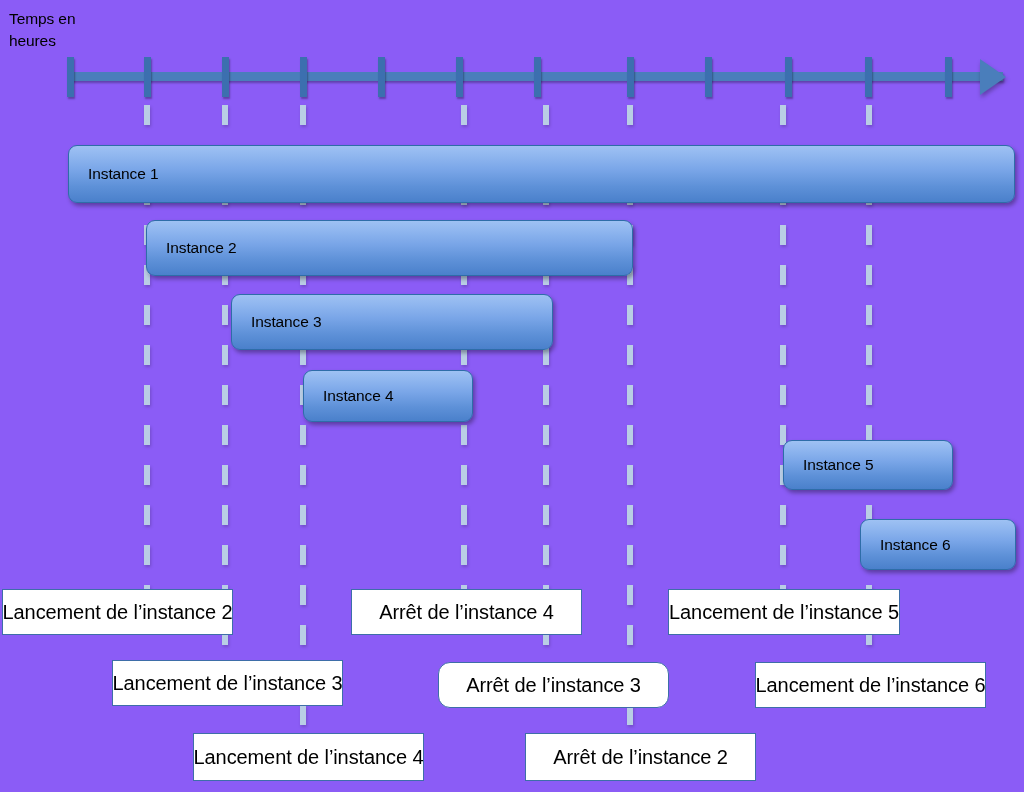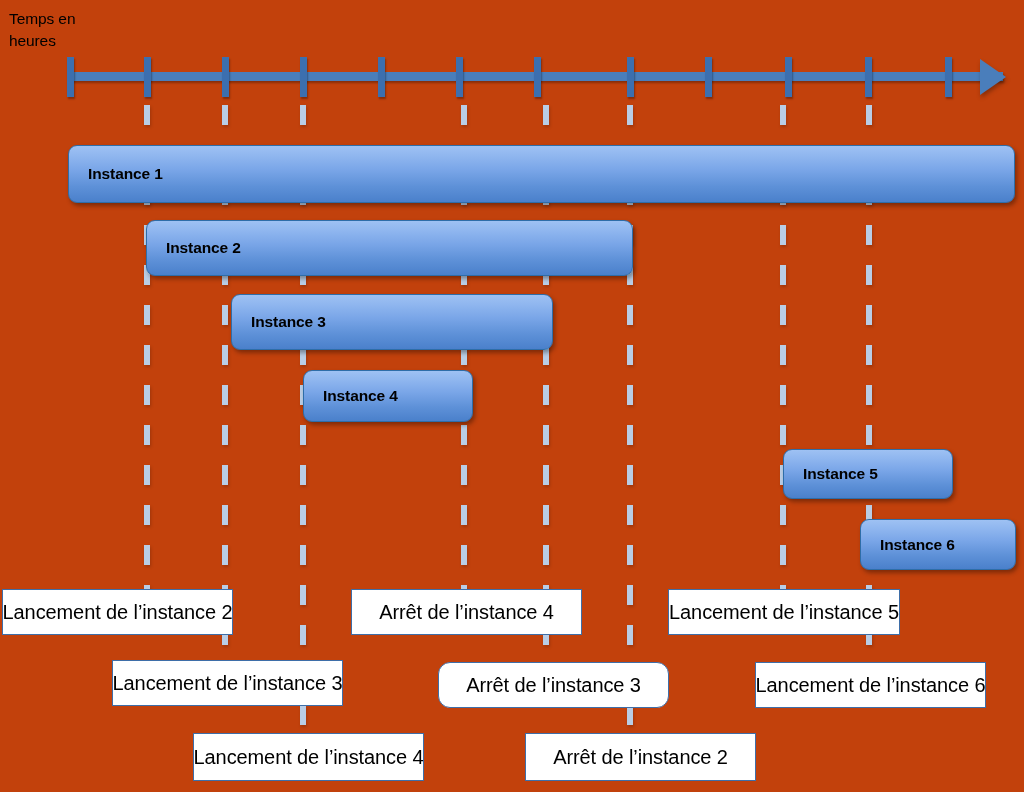--- a/index.html
+++ b/index.html
@@ -8,21 +8,21 @@
     padding: 0;
     background: #ffffff;
   }
   body {
     font-family: "Liberation Sans", "DejaVu Sans", sans-serif;
   }
   #stage {
     position: relative;
     width: 1024px;
     height: 792px;
-    background: #c2410c;
+    background: #8b5cf6;
     overflow: hidden;
   }
 
   
   .axis-title {
     position: absolute;
     left: 9px;
     top: 8px;
     width: 120px;
     font-size: 15.5px;
@@ -85,21 +85,20 @@
     background: linear-gradient(to bottom,
         #9EC1F3 0%,
         #8FB6EF 18%,
         #7AA6E8 42%,
         #5E91D8 72%,
         #4A80CB 100%);
     box-shadow: 2px 3px 4px rgba(0,0,0,0.34);
     display: flex;
     align-items: center;
     box-sizing: border-box;
-    font-weight: bold;
   }
   .bar-label {
     font-size: 15.5px;
     color: #000000;
     padding-left: 19px;
     white-space: nowrap;
     letter-spacing: -0.1px;
   }
 
   
@@ -159,21 +158,21 @@
       </div>
       <div class="bar" style="left: 146px; top: 220px; width: 487px; height: 56px;">
         <span class="bar-label">Instance 2</span>
       </div>
       <div class="bar" style="left: 231px; top: 294px; width: 322px; height: 56px;">
         <span class="bar-label">Instance 3</span>
       </div>
       <div class="bar" style="left: 303px; top: 370px; width: 170px; height: 52px;">
         <span class="bar-label">Instance 4</span>
       </div>
-      <div class="bar" style="left: 783px; top: 449px; width: 170px; height: 50px; align-items: center;">
+      <div class="bar" style="left: 783px; top: 440px; width: 170px; height: 50px; align-items: center;">
         <span class="bar-label">Instance 5</span>
       </div>
       <div class="bar" style="left: 860px; top: 519px; width: 156px; height: 51px; border-radius: 9px;">
         <span class="bar-label">Instance 6</span>
       </div>
     </div>
   <div id="events-layer">
       <div class="event-box" style="left: 2px; top: 589px; width: 231px; height: 46px;">
         <span class="event-label">Lancement de l’instance 2</span>
       </div>

